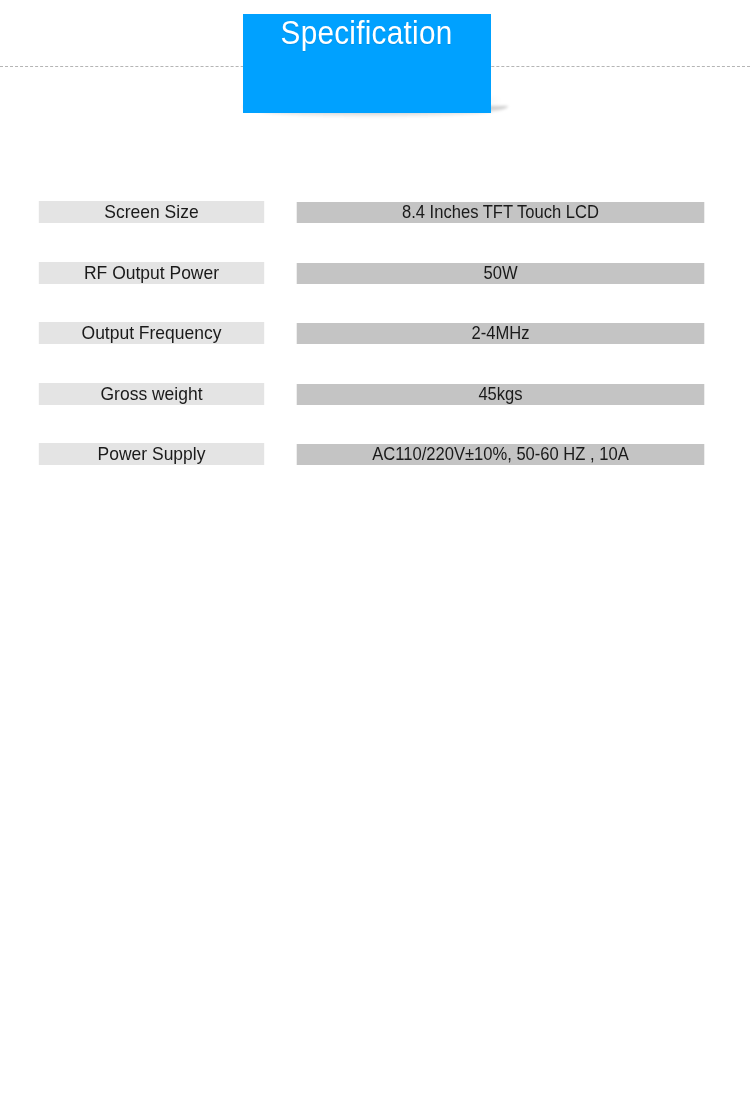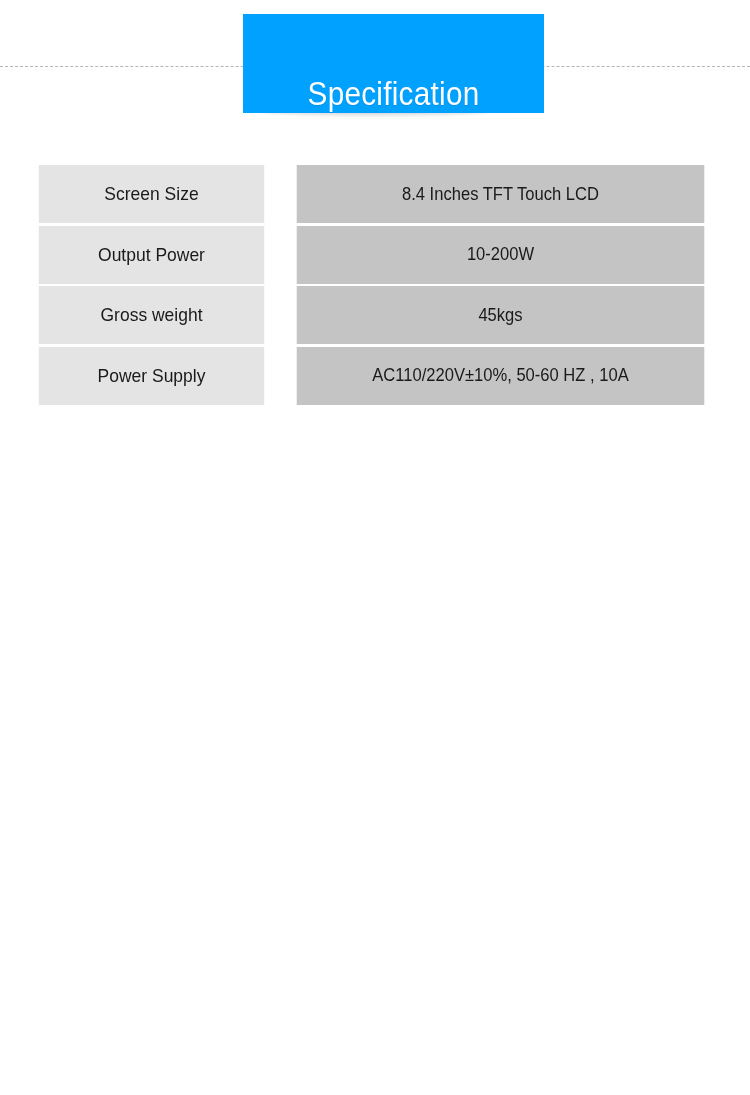--- a/index.html
+++ b/index.html
@@ -60,25 +60,25 @@
     width: 265px;
     height: 12px;
     background: linear-gradient(to bottom, rgba(0,0,0,0.22), rgba(0,0,0,0));
     border-radius: 0 0 50% 50% / 0 0 100% 100%;
     filter: blur(1.6px);
   }
   .banner {
     position: absolute;
     left: 0;
     top: 0;
-    width: 301px;
+    width: 248px;
     height: 99px;
     background: #00a1ff;
     display: flex;
-    align-items: flex-end;
+    align-items: flex-start;
     justify-content: center;
   }
   .banner-title {
     color: #ffffff;
     font-size: 33px;
     font-weight: 400;
     letter-spacing: 0.3px;
     font-family: "Liberation Sans", "DejaVu Sans", sans-serif;
     transform: scaleX(0.90);
     transform-origin: center;
@@ -90,20 +90,21 @@
   .spec-table {
     position: absolute;
     left: 29px;
     top: 165px;
     width: 693px;
   }
   .spec-row {
     display: flex;
     height: 58px;
     margin-bottom: 2.5px;
+    align-items: flex-end;
   }
   .spec-row:last-child { margin-bottom: 0; }
 
   .cell-label {
     width: 245px;
     background: #e4e4e4;
     display: flex;
     align-items: center;
     justify-content: center;
     color: #1a1a1a;
@@ -157,22 +158,26 @@
     </div>
   </div>
 </div>
 
 <div class="spec-table" id="spec-table">
     <div class="spec-row">
       <div class="cell-label">Screen Size</div>
       <div class="cell-value">8.4 Inches TFT Touch LCD</div>
     </div>
     <div class="spec-row">
-      <div class="cell-label">Output Power</div>
-      <div class="cell-value">10-200W</div>
+      <div class="cell-label">RF Output Power</div>
+      <div class="cell-value">50W</div>
+    </div>
+    <div class="spec-row">
+      <div class="cell-label">Output Frequency</div>
+      <div class="cell-value">2-4MHz</div>
     </div>
     <div class="spec-row">
       <div class="cell-label">Gross weight</div>
       <div class="cell-value">45kgs</div>
     </div>
     <div class="spec-row">
       <div class="cell-label">Power Supply</div>
       <div class="cell-value">AC110/220V±10%, 50-60 HZ , 10A</div>
     </div>
   </div>

